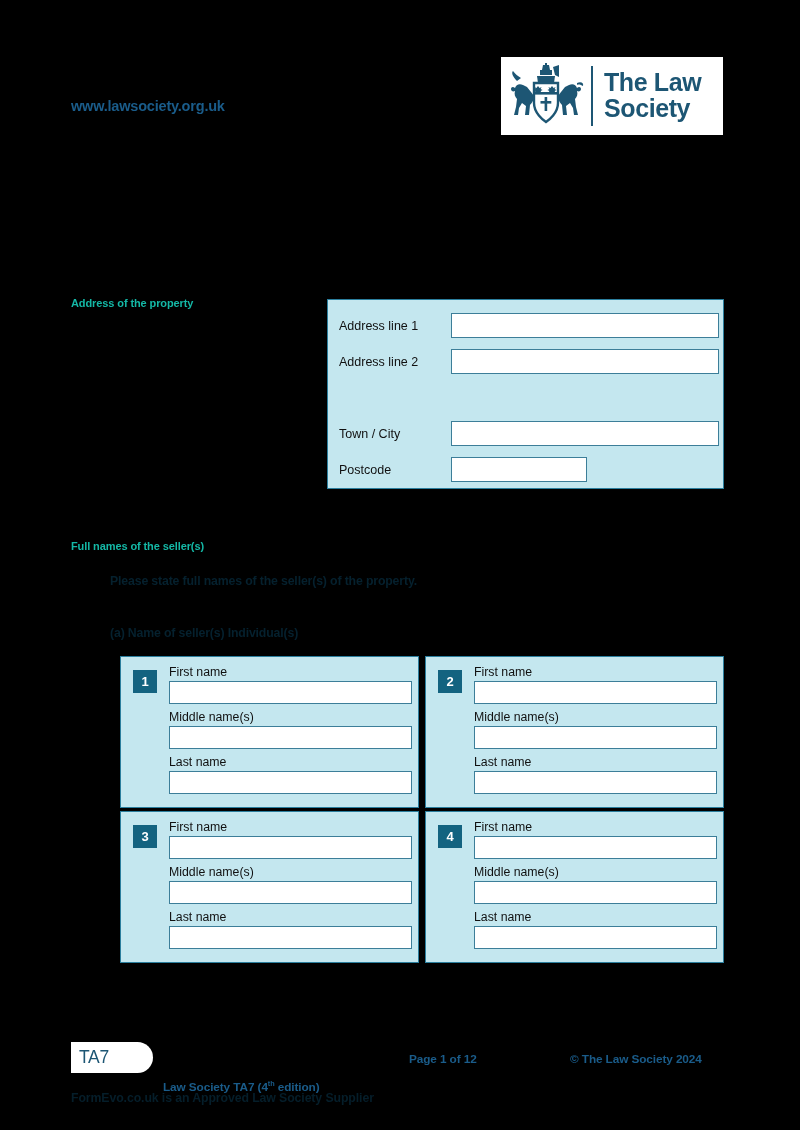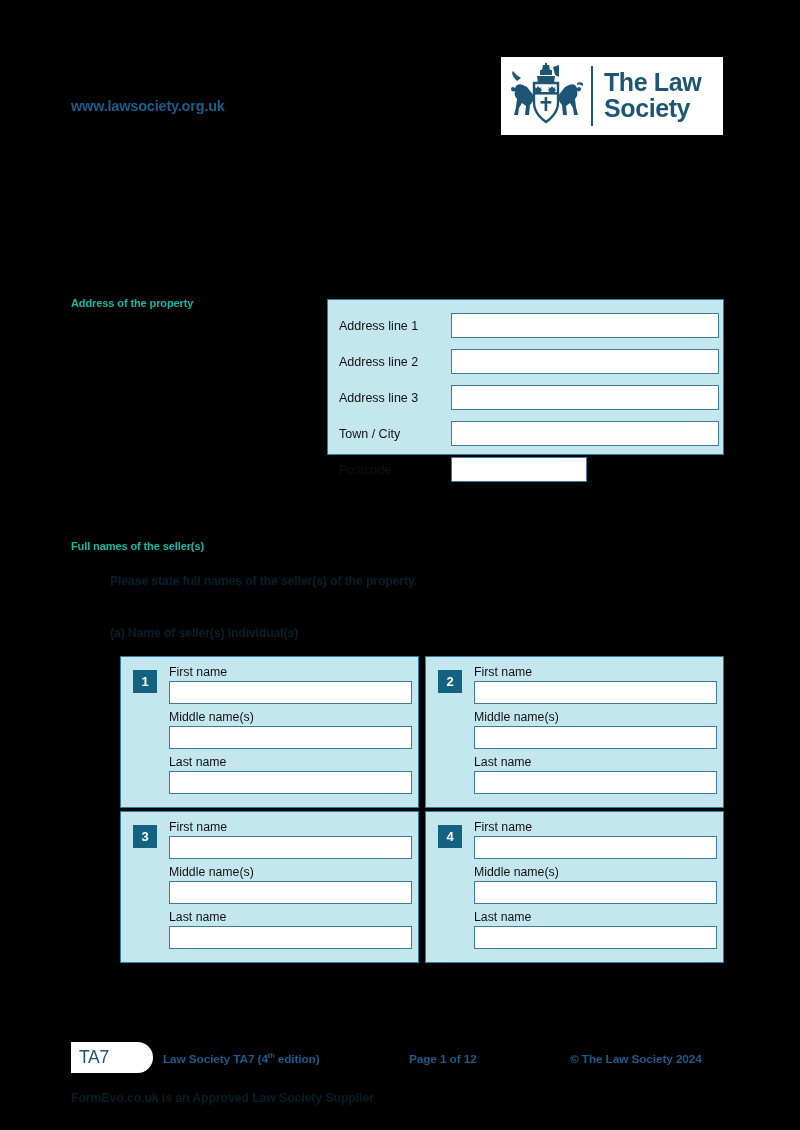--- a/index.html
+++ b/index.html
@@ -107,21 +107,21 @@
   .panel {
     position: absolute;
     background: #c4e7ef;
     border: 1px solid #2b7f9e;
     box-sizing: border-box;
   }
   #address-panel {
     left: 327px;
     top: 299px;
     width: 397px;
-    height: 156px;
+    height: 190px;
   }
   .addr-row {
     position: absolute;
     left: 11px;
     height: 25px;
     display: flex;
     align-items: center;
   }
   .addr-label {
     width: 112px;
@@ -212,21 +212,21 @@
     font-weight: bold;
     color: #1a5c8a;
     letter-spacing: -0.1px;
     white-space: nowrap;
   }
   .footer-text sup {
     font-size: 0.62em;
     vertical-align: super;
     line-height: 0;
   }
-  #footer-edition { left: 163px; top: 1052px; }
+  #footer-edition { left: 163px; top: 1080px; }
   #footer-page    { left: 409px; top: 1052px; }
   #footer-copy    { left: 570px; top: 1052px; }
   #footer-supplier {
     position: absolute;
     left: 71px;
     top: 1091px;
     font-size: 12.3px;
     font-weight: bold;
     color: #0a3c55;
     opacity: 0.5;
@@ -284,24 +284,20 @@
 
   <div class="panel" id="address-panel">
     <div class="addr-row" style="top:13px">
       <div class="addr-label">Address line 1</div>
       <div class="addr-input wide"></div>
     </div>
     <div class="addr-row" style="top:49px">
       <div class="addr-label">Address line 2</div>
       <div class="addr-input wide"></div>
     </div>
-    <div class="addr-row" style="top:85px">
-      <div class="addr-label">Address line 3</div>
-      <div class="addr-input wide"></div>
-    </div>
     <div class="addr-row" style="top:121px">
       <div class="addr-label">Town / City</div>
       <div class="addr-input wide"></div>
     </div>
     <div class="addr-row" style="top:157px">
       <div class="addr-label">Postcode</div>
       <div class="addr-input narrow"></div>
     </div>
   </div>
 

